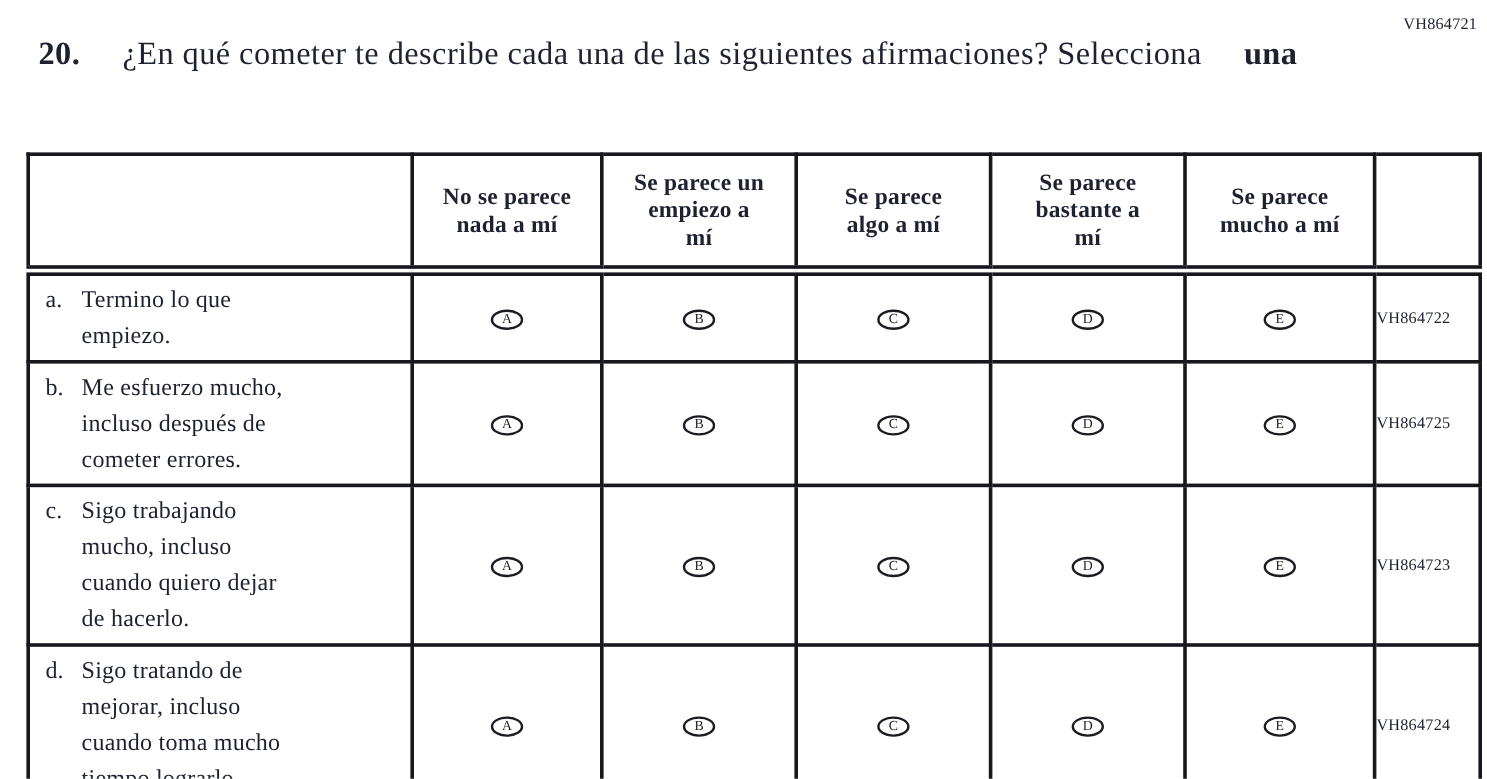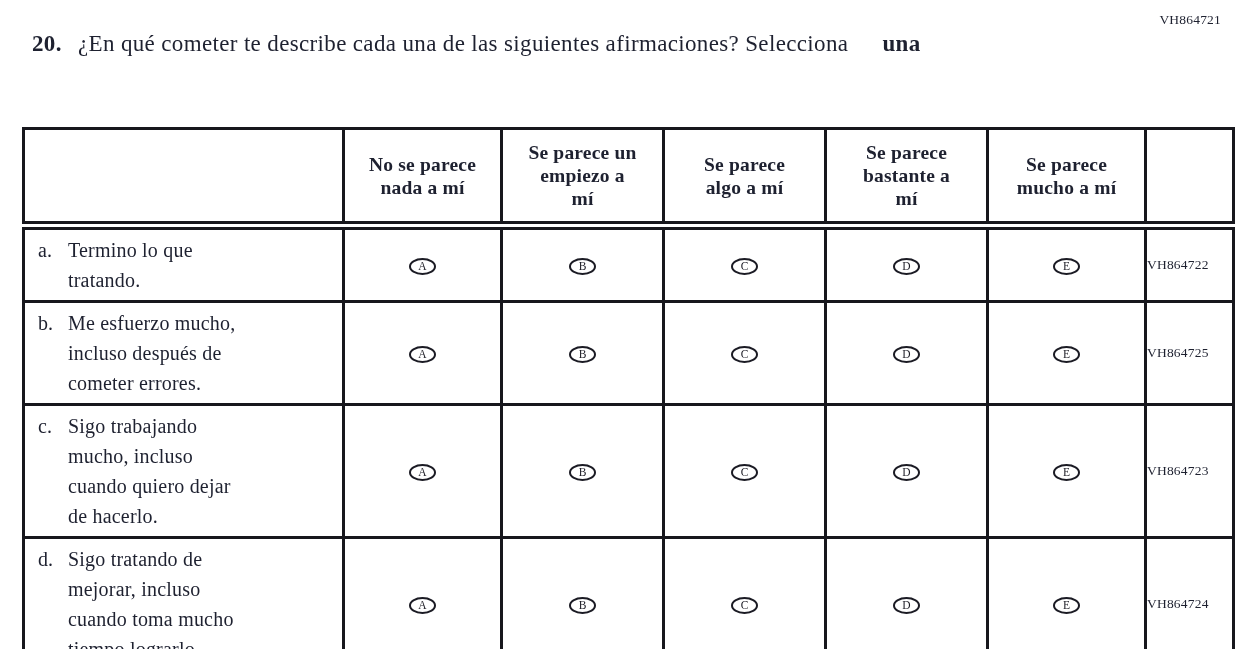--- a/index.html
+++ b/index.html
@@ -8,33 +8,34 @@
     background: #ffffff;
     font-family: "Liberation Serif", "DejaVu Serif", serif;
     color: #1e2130;
     overflow: hidden;
   }
   body { position: relative; }
 
   
   .top-code {
     position: absolute;
-    top: 12px; right: 18px;
+    top: 12px; right: 8px;
     font-size: 13.5px;
     letter-spacing: 0.2px;
   }
 
   
   .question {
     position: absolute;
     left: 32px; top: 30px;
     display: flex;
-    font-size: 23px;
+    font-size: 27px;
     letter-spacing: 0.35px;
     line-height: 28px;
+    gap: 24px;
   }
   .q-num {
     font-weight: bold;
     width: 46px;
     flex: 0 0 46px;
   }
   .q-text { max-width: 1000px; }
   .q-bold { font-weight: bold; margin-left: 28px; }
 
   
@@ -141,21 +142,21 @@
 mucho a mí</span></th>
       <th></th>
     </tr>
   </thead>
   <tbody>
     <tr class="row-a">
       <td class="statement-cell">
         <div class="statement-inner">
           <span class="stmt-label">a.</span>
           <span class="stmt-text">Termino lo que
-tratando.</span>
+empiezo.</span>
         </div>
       </td>
       <td class="option-cell"><span class="bubble">A</span></td>
       <td class="option-cell"><span class="bubble">B</span></td>
       <td class="option-cell"><span class="bubble">C</span></td>
       <td class="option-cell"><span class="bubble">D</span></td>
       <td class="option-cell"><span class="bubble">E</span></td>
       <td class="code-cell">VH864722</td>
     </tr>
     <tr class="row-b">

